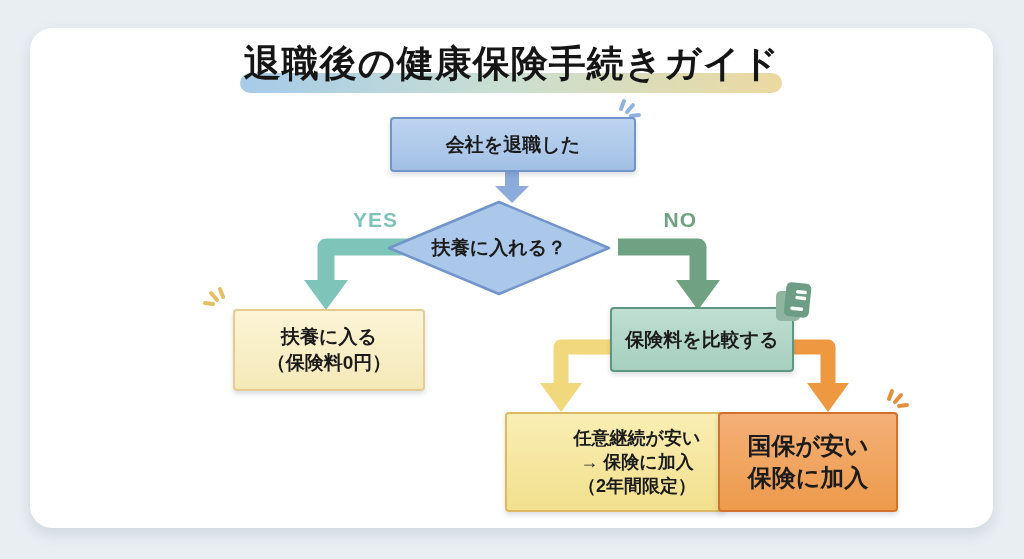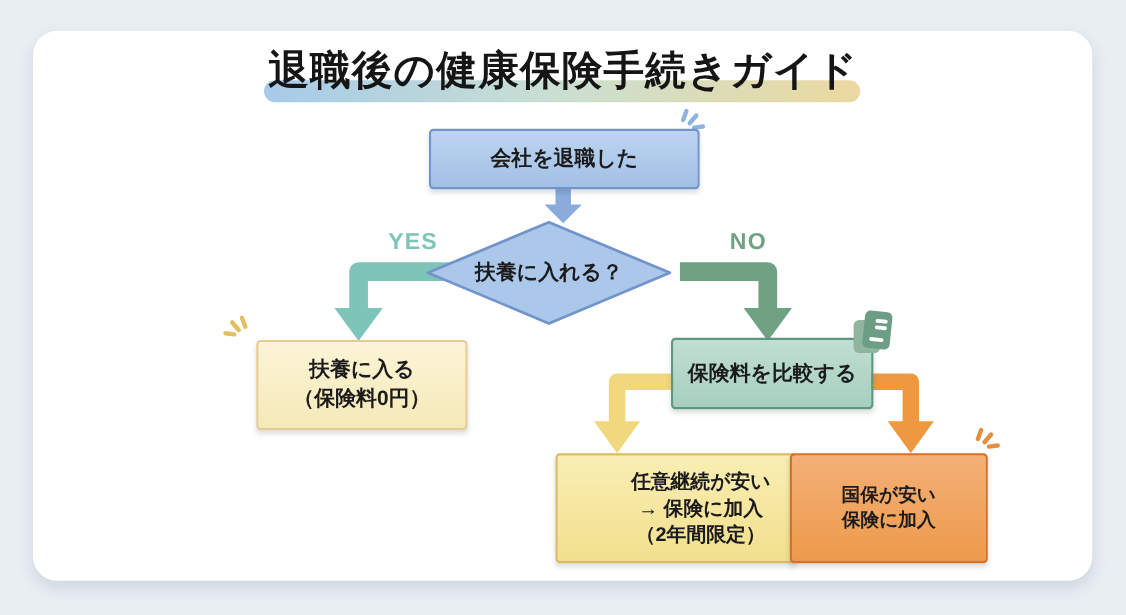--- a/index.html
+++ b/index.html
@@ -49,21 +49,21 @@
     background:linear-gradient(180deg,#c0ded2,#a6cfc0);
     border:2px solid #5e977f;
   }
   .voluntary-node{
     left:505px;top:412px;width:170px;height:96px;font-size:18px;
     background:linear-gradient(180deg,#f9eeb4,#f2e08d);
     border:2px solid #dcba64;
     padding-left:45px;
   }
   .kokuho-node{
-    left:718px;top:412px;width:176px;height:96px;font-size:17px;
+    left:718px;top:412px;width:176px;height:96px;font-size:24px;
     background:linear-gradient(180deg,#f4b077,#ed9a4b);
     border:2px solid #d2722c;
     align-items:center;
   }
   
   .diamond-wrap{position:absolute;left:386px;top:200px;width:226px;height:96px;}
   .diamond-wrap svg{position:absolute;left:0;top:0;}
   .diamond-label{
     position:absolute;left:0;top:0;width:226px;height:96px;
     display:flex;align-items:center;justify-content:center;

